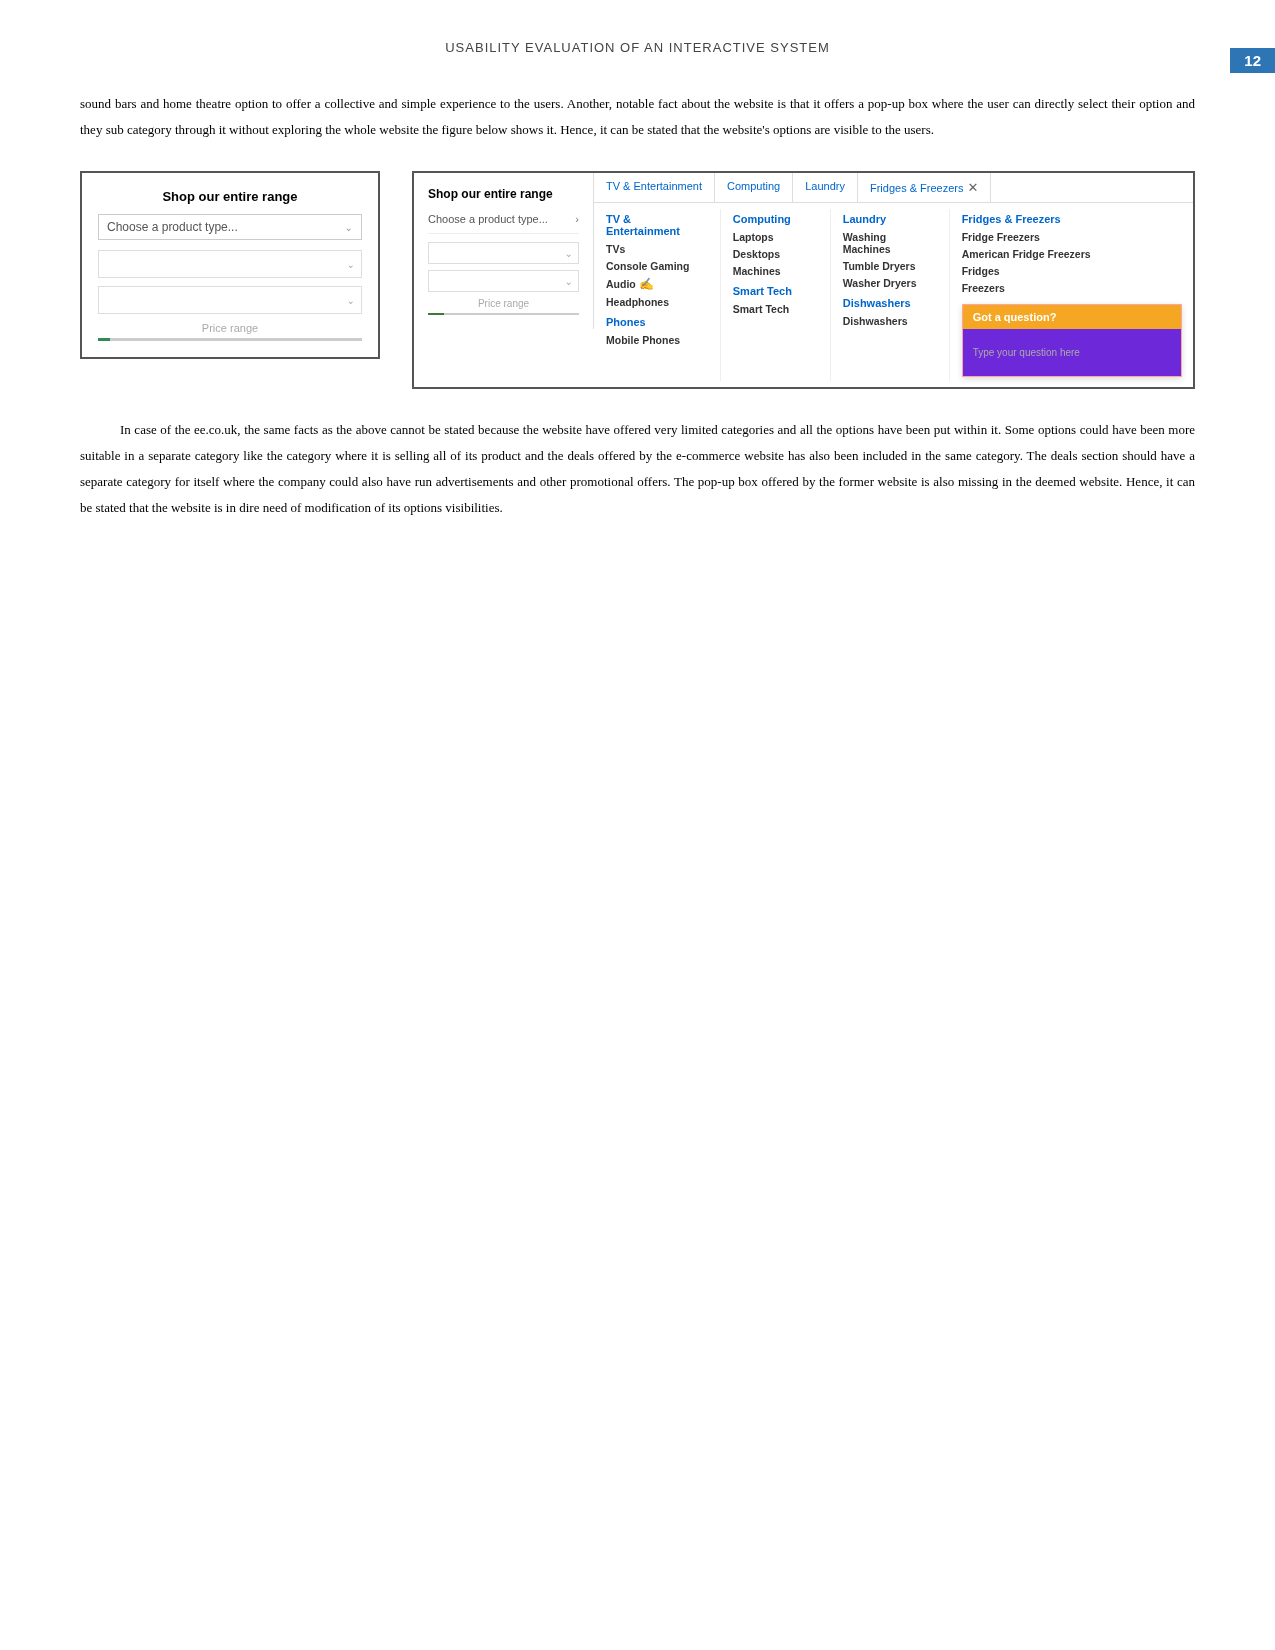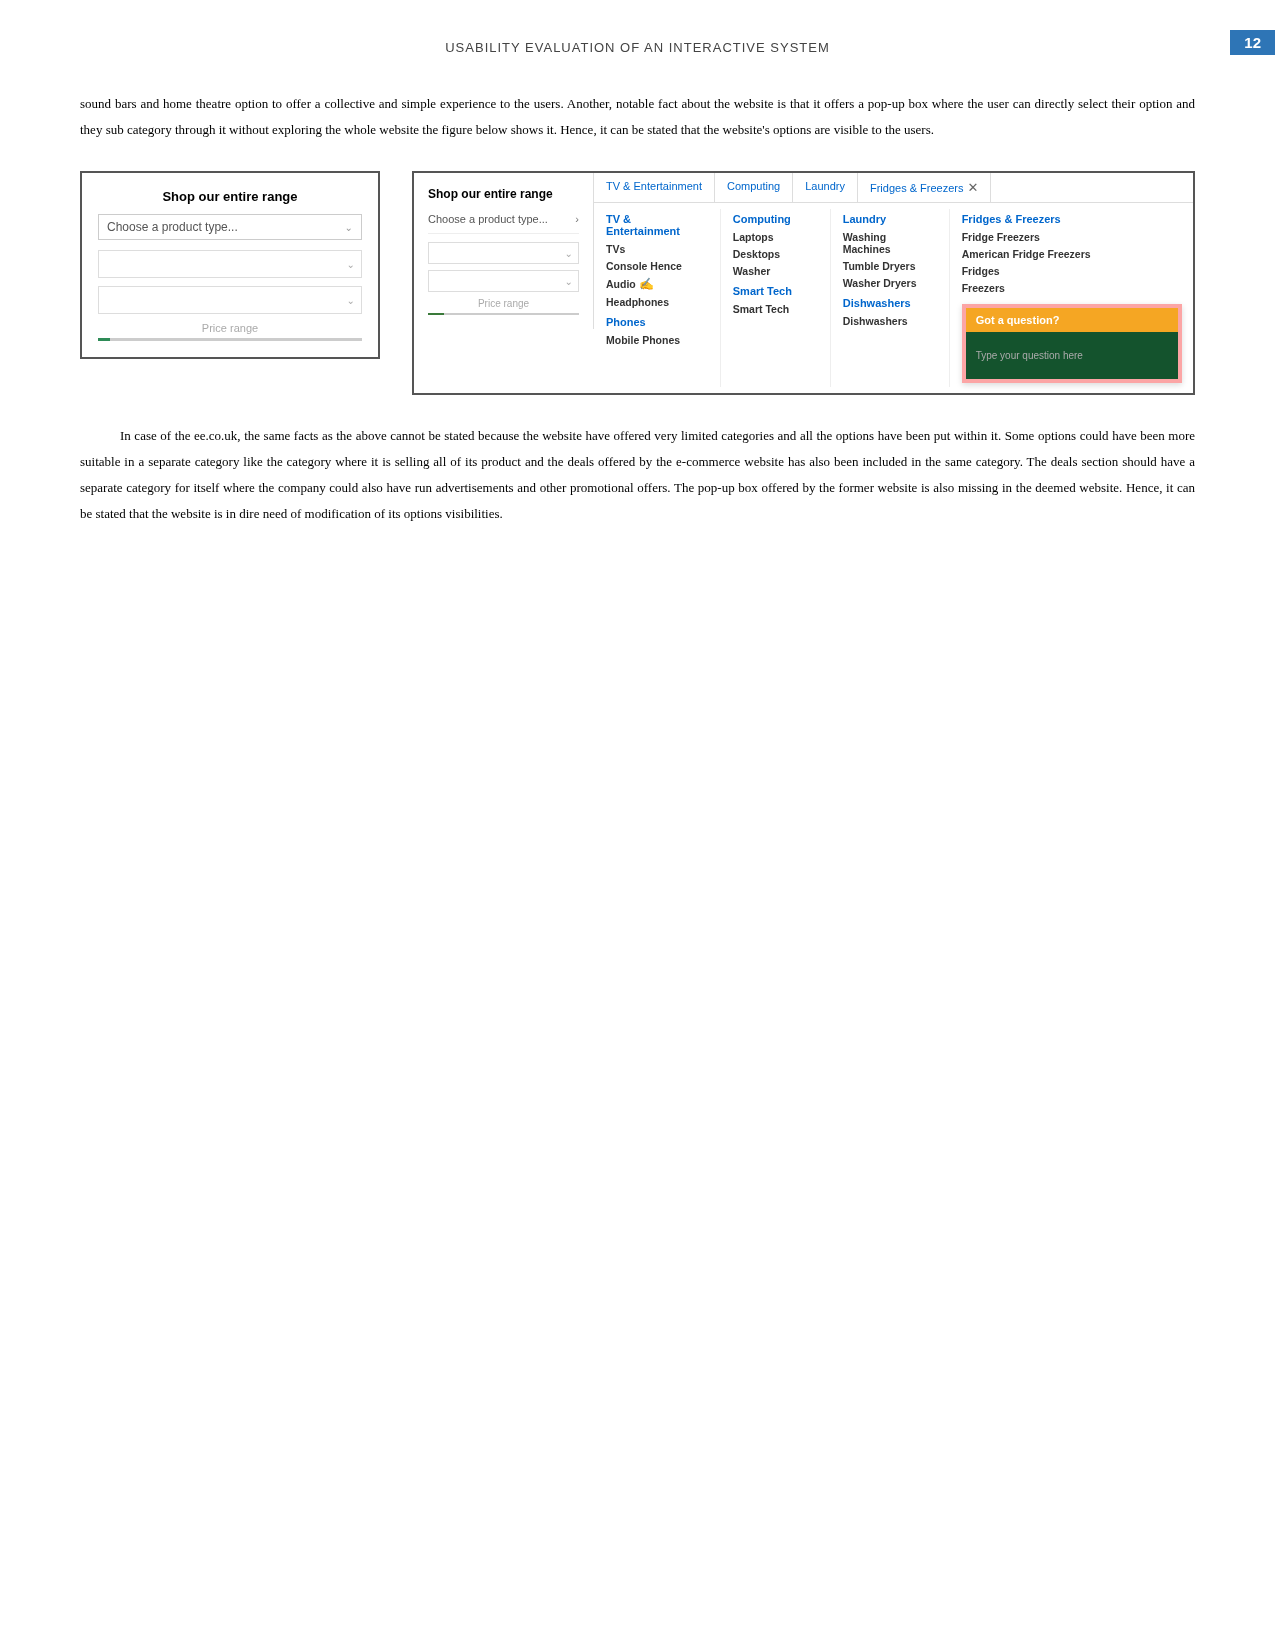--- a/index.html
+++ b/index.html
@@ -8,21 +8,21 @@
       background: #fff;
       width: 1275px;
       min-height: 1650px;
       padding: 40px 80px;
       position: relative;
     }
 
     
     .page-number-badge {
       position: absolute;
-      top: 30px;
+      top: 48px;
       right: 0;
       background: #2e75b6;
       color: #fff;
       padding: 4px 14px;
       font-size: 15px;
       font-family: Arial, sans-serif;
       font-weight: bold;
     }
 
     
@@ -241,22 +241,22 @@
       cursor: pointer;
       font-weight: bold;
     }
 
     
     .question-overlay {
       position: absolute;
       bottom: 0;
       right: 0;
       width: 220px;
-      background: #14532d;
-      border: 4px solid #fca5a5;
+      background: #6d28d9;
+      border: 1px solid #fca5a5;
       box-shadow: 0 2px 6px rgba(0,0,0,0.15);
     }
     .question-header {
       background: #f5a623;
       color: #fff;
       font-size: 11px;
       font-family: Arial, sans-serif;
       font-weight: bold;
       padding: 6px 10px;
     }
@@ -344,32 +344,32 @@
           <span>Fridges &amp; Freezers</span>
           <span class="close-x">✕</span>
         </div>
       </div>
 
       <div class="mega-columns">
 
         <div class="mega-col">
           <div class="mega-col-header">TV &amp; Entertainment</div>
           <div class="mega-col-item">TVs</div>
-          <div class="mega-col-item">Console Hence</div>
+          <div class="mega-col-item">Console Gaming</div>
           <div class="mega-col-item" style="display:flex;align-items:center;gap:4px;">Audio <span style="font-size:12px;">✍</span></div>
           <div class="mega-col-item">Headphones</div>
           <div class="mega-col-header" style="margin-top:8px;">Phones</div>
           <div class="mega-col-item">Mobile Phones</div>
         </div>
 
         <div class="mega-col">
           <div class="mega-col-header">Computing</div>
           <div class="mega-col-item">Laptops</div>
           <div class="mega-col-item">Desktops</div>
-          <div class="mega-col-item">Washer</div>
+          <div class="mega-col-item">Machines</div>
           <div class="mega-col-header" style="margin-top:8px;">Smart Tech</div>
           <div class="mega-col-item">Smart Tech</div>
         </div>
 
         <div class="mega-col">
           <div class="mega-col-header">Laundry</div>
           <div class="mega-col-item">Washing Machines</div>
           <div class="mega-col-item">Tumble Dryers</div>
           <div class="mega-col-item">Washer Dryers</div>
           <div class="mega-col-header" style="margin-top:8px;">Dishwashers</div>

